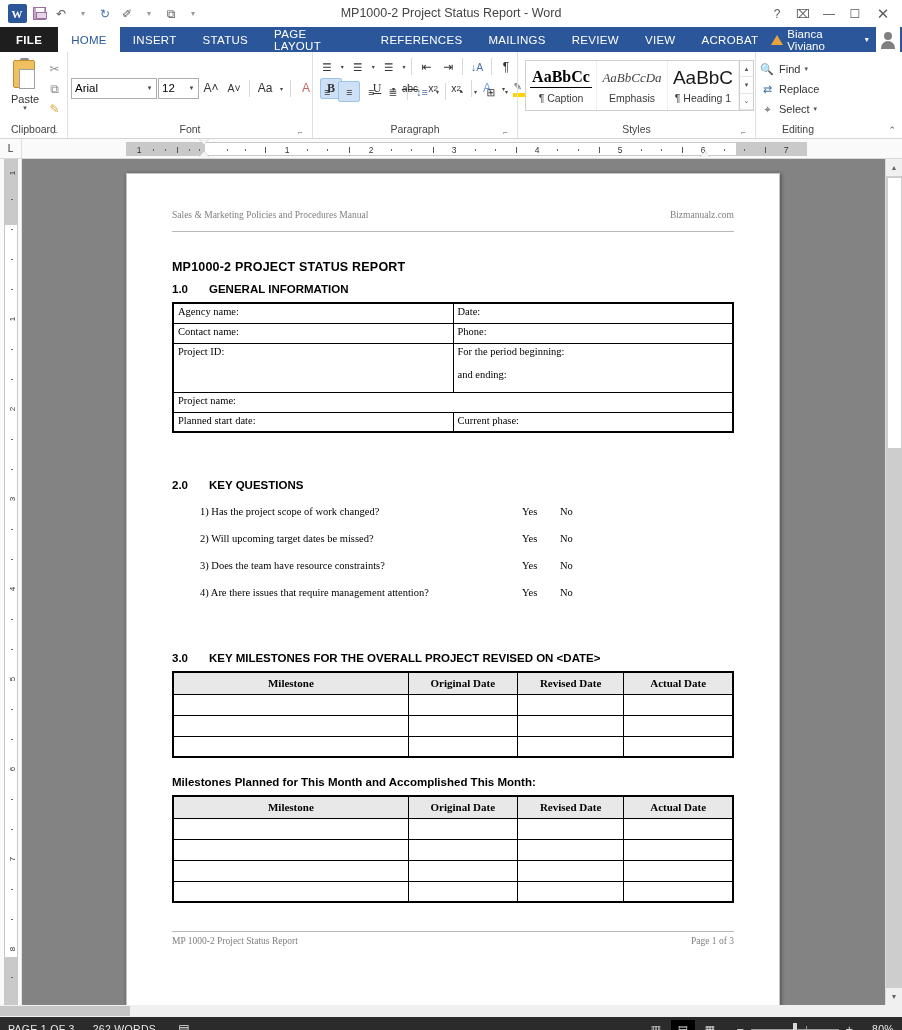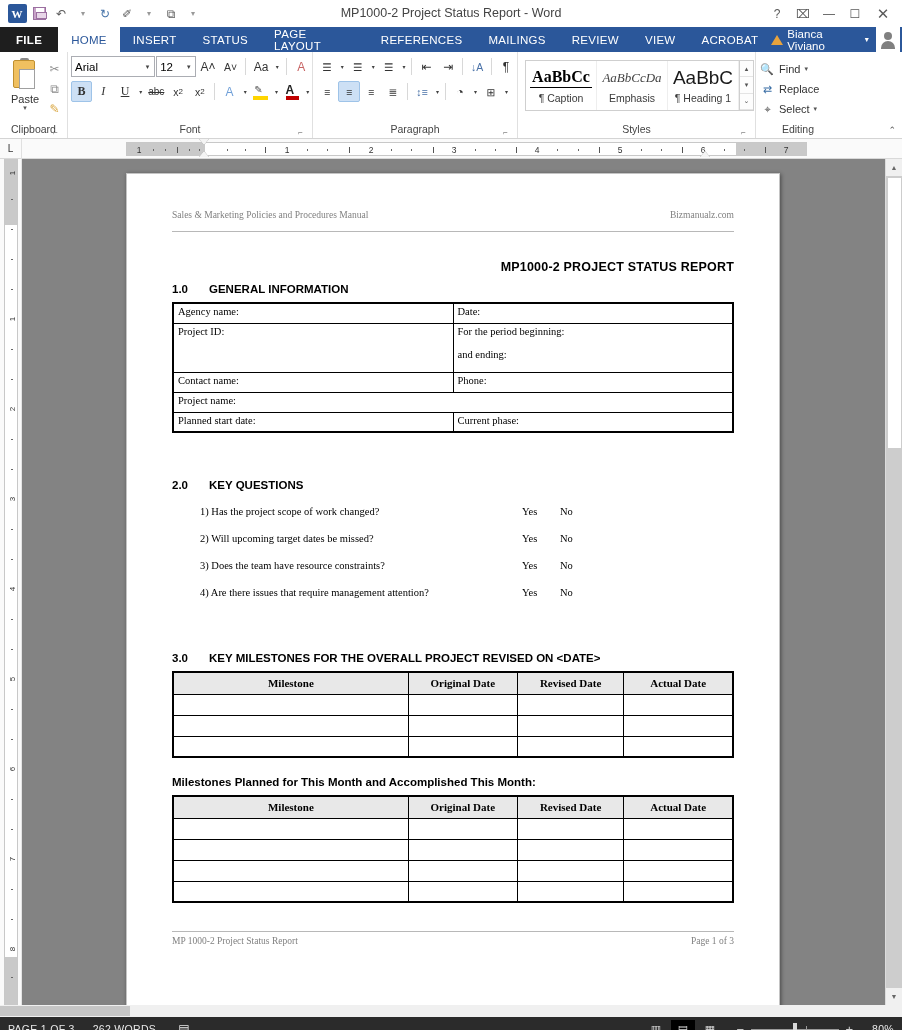--- a/index.html
+++ b/index.html
@@ -299,21 +299,21 @@
   .page-inner { padding: 36px 45px 0 45px; }
   .hdr-row {
     display: flex; justify-content: space-between;
     font-family: "Liberation Serif", serif;
     font-size: 9.5px; color: #808080;
     border-bottom: 1px solid #b8b8b8;
     padding-bottom: 11px;
     margin-bottom: 28px;
   }
   .doc-title {
-    text-align: right; font-size: 12.5px; font-weight: bold;
+    text-align: left; font-size: 12.5px; font-weight: bold;
     color: #000; letter-spacing: .2px; margin-bottom: 9px;
     font-family: "Liberation Sans", sans-serif;
   }
   .sec-head {
     font-size: 11.5px; font-weight: bold; color: #000;
     display: flex; margin-bottom: 7px;
     font-family: "Liberation Sans", sans-serif;
   }
   .sec-num { width: 37px; flex: none; }
   .doc-table {
@@ -486,21 +486,21 @@
         <div class="csm">✂</div>
         <div class="csm">⧉</div>
         <div class="csm" style="color:#d8a43c;">✎</div>
       </div>
     </div>
     <div class="rgroup-label">Clipboard</div>
     <div class="dlg-launcher">⌐</div>
   </div>
 
   <div class="rgroup g-font">
-    <div style="display:flex;flex-direction:column;flex:1;">
+    <div style="display:flex;flex-direction:row;flex:1;align-items:center;">
       <div class="frow">
         <div class="combo combo-font">
           <span class="cbtxt">Arial</span>
           <span class="cbar">▾</span>
         </div>
         <div class="combo combo-size">
           <span class="cbtxt">12</span>
           <span class="cbar">▾</span>
         </div>
         <div class="ib">A˄</div>
@@ -731,29 +731,29 @@
           <span>GENERAL INFORMATION</span>
         </div>
 
         <table class="doc-table gi">
           <tbody>
               <tr>
             <td style="width:50%;">Agency name:</td>
             <td style="width:50%;">Date:</td>
           </tr>
           <tr>
+            <td>Contact name:</td>
+            <td>Phone:</td>
+          </tr>
+          <tr>
             <td style="height:49px;">Project ID:</td>
             <td style="height:49px;">
               <div>For the period beginning:</div>
               <div style="margin-top:12px;">and ending:</div>
             </td>
-          </tr>
-          <tr>
-            <td>Contact name:</td>
-            <td>Phone:</td>
           </tr>
           <tr>
             <td colspan="2">Project name:</td>
           </tr>
           <tr>
             <td>Planned start date:</td>
             <td>Current phase:</td>
           </tr>
         </tbody>
           </table>

